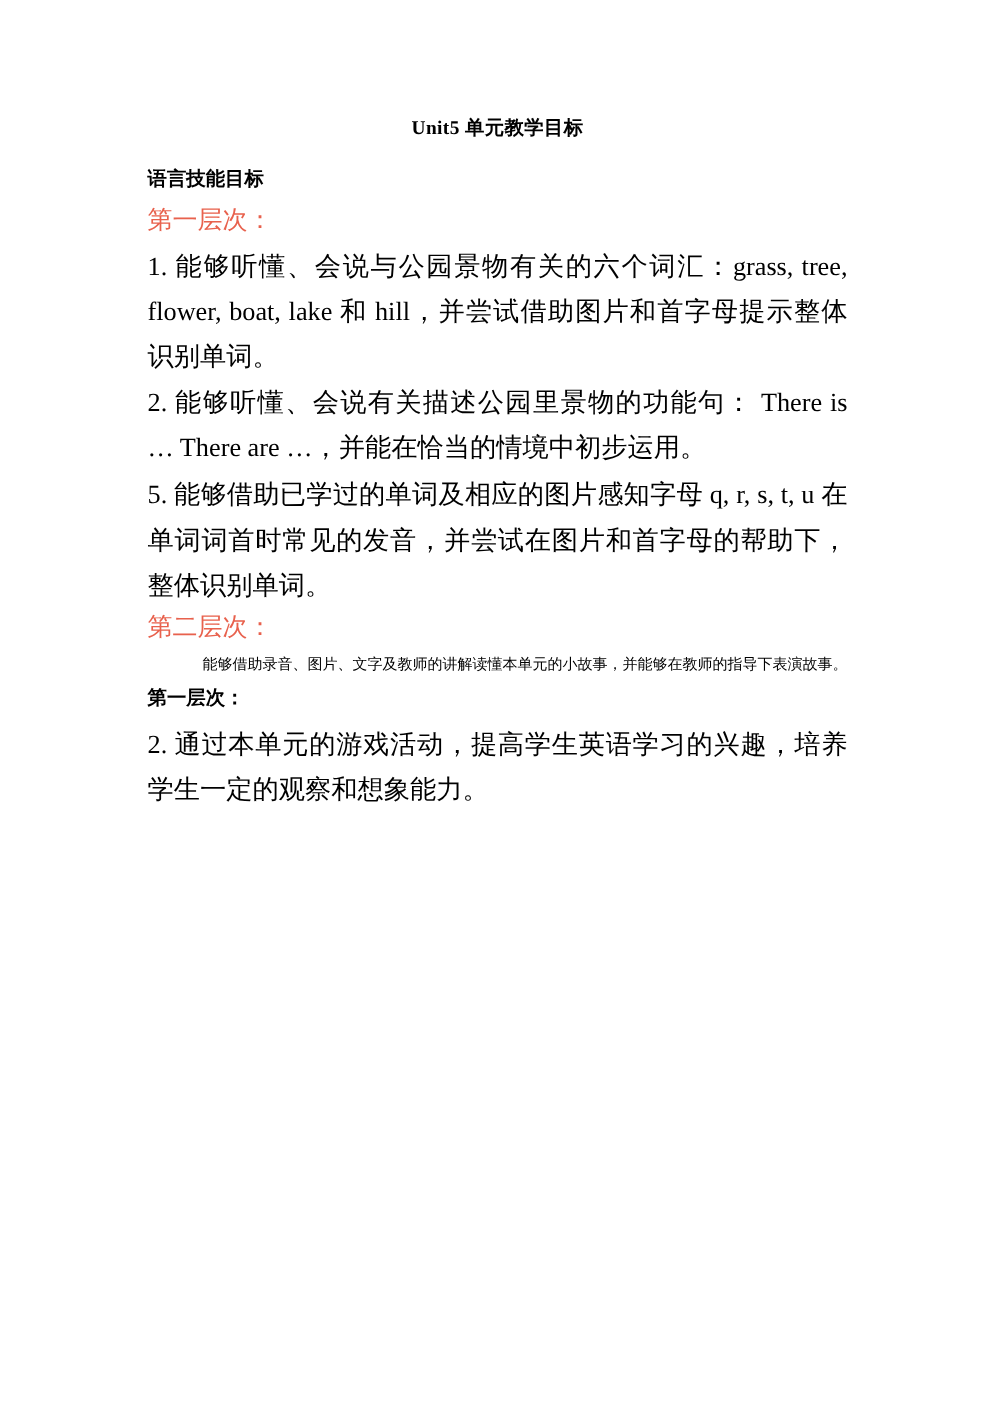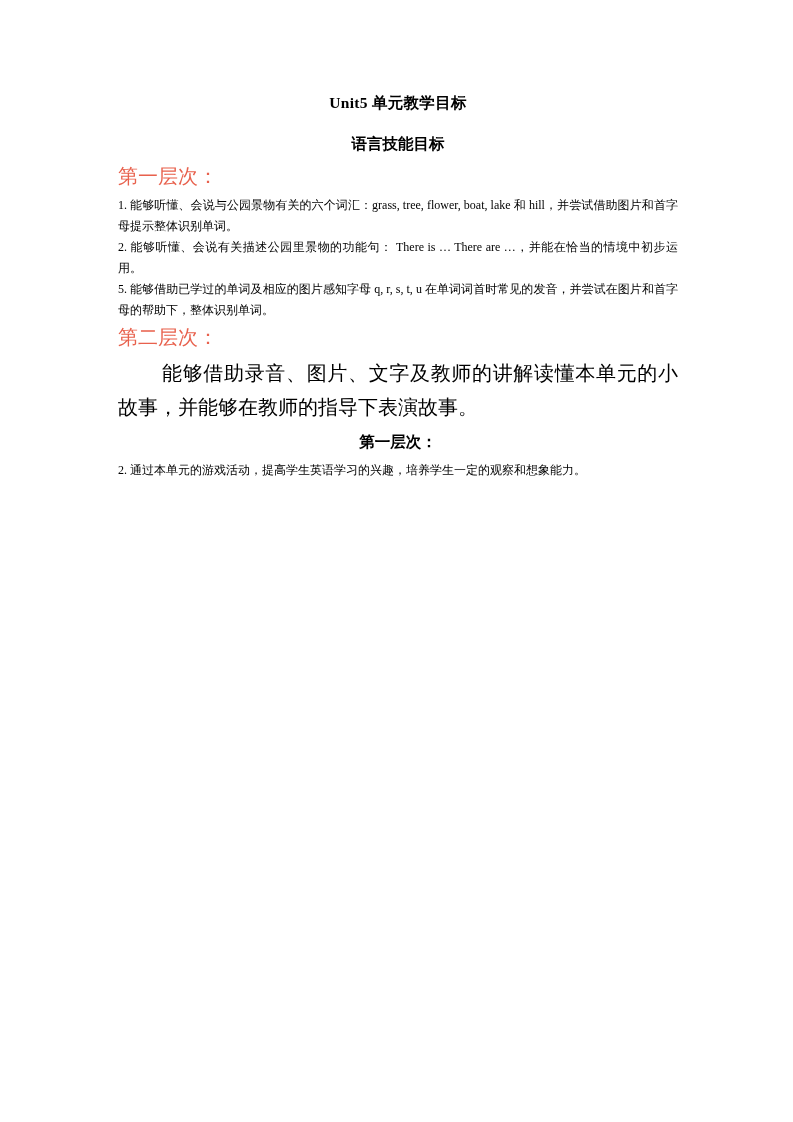--- a/index.html
+++ b/index.html
@@ -36,37 +36,36 @@
     font-size: 15.5px;
     letter-spacing: 0.3px;
     margin: 0 0 18px 0;
     line-height: 1.4;
   }
   .section-heading {
     font-weight: bold;
     font-size: 15.5px;
     margin: 0 0 6px 0;
     line-height: 1.5;
-    text-align: center;
   }
   .level-heading {
     color: #e8614d;
     font-size: 20px;
     margin: 0 0 3px 0;
     line-height: 1.55;
   }
   .para {
-    font-size: 12px;
+    font-size: 21px;
     line-height: 1.72;
     margin: 0 0 1px 0;
     text-align: justify;
     text-justify: inter-ideograph;
   }
   .para-indented {
-    font-size: 20px;
+    font-size: 12px;
     line-height: 1.72;
     margin: 0 0 1px 0;
     text-align: justify;
     text-justify: inter-ideograph;
     text-indent: 44px;
   }
   .gap-sm { height: 5px; }
 </style>
 </head>
 <body>

